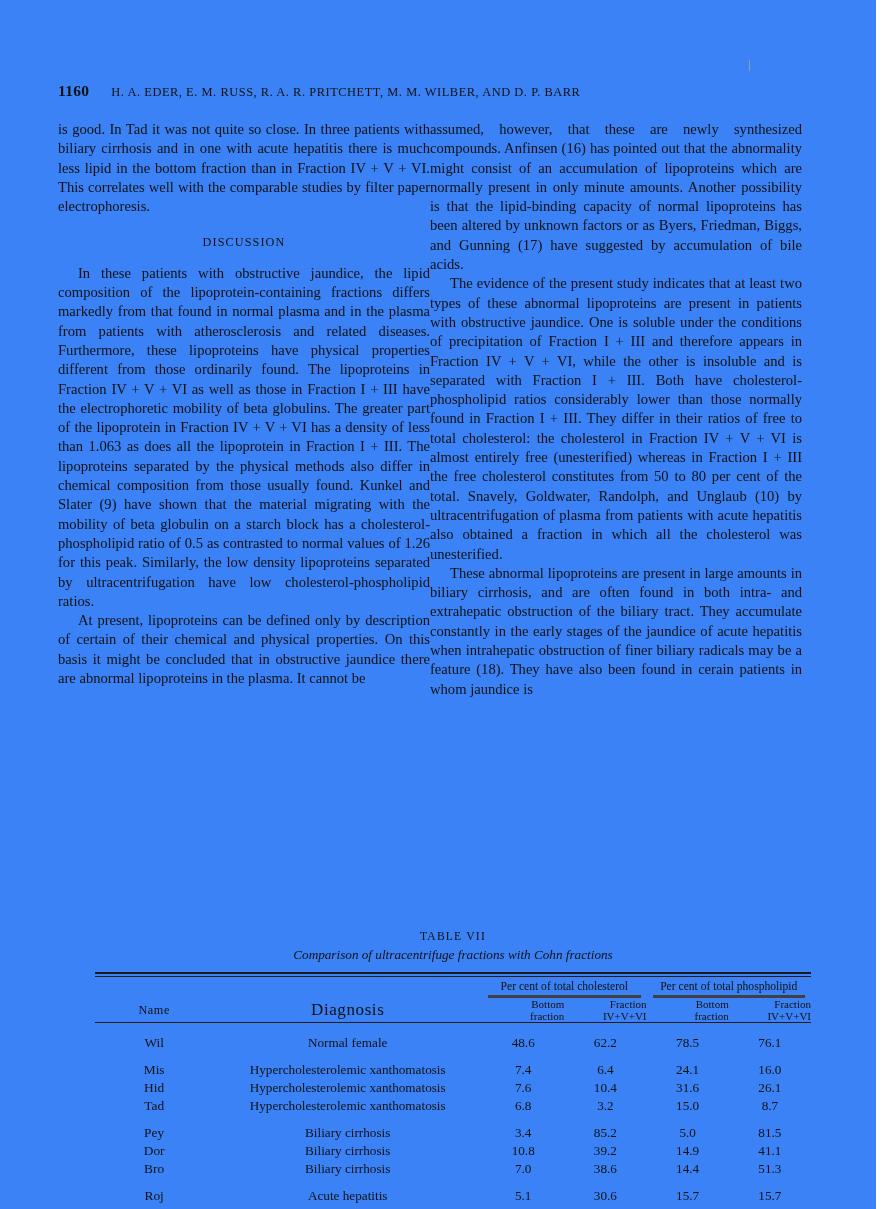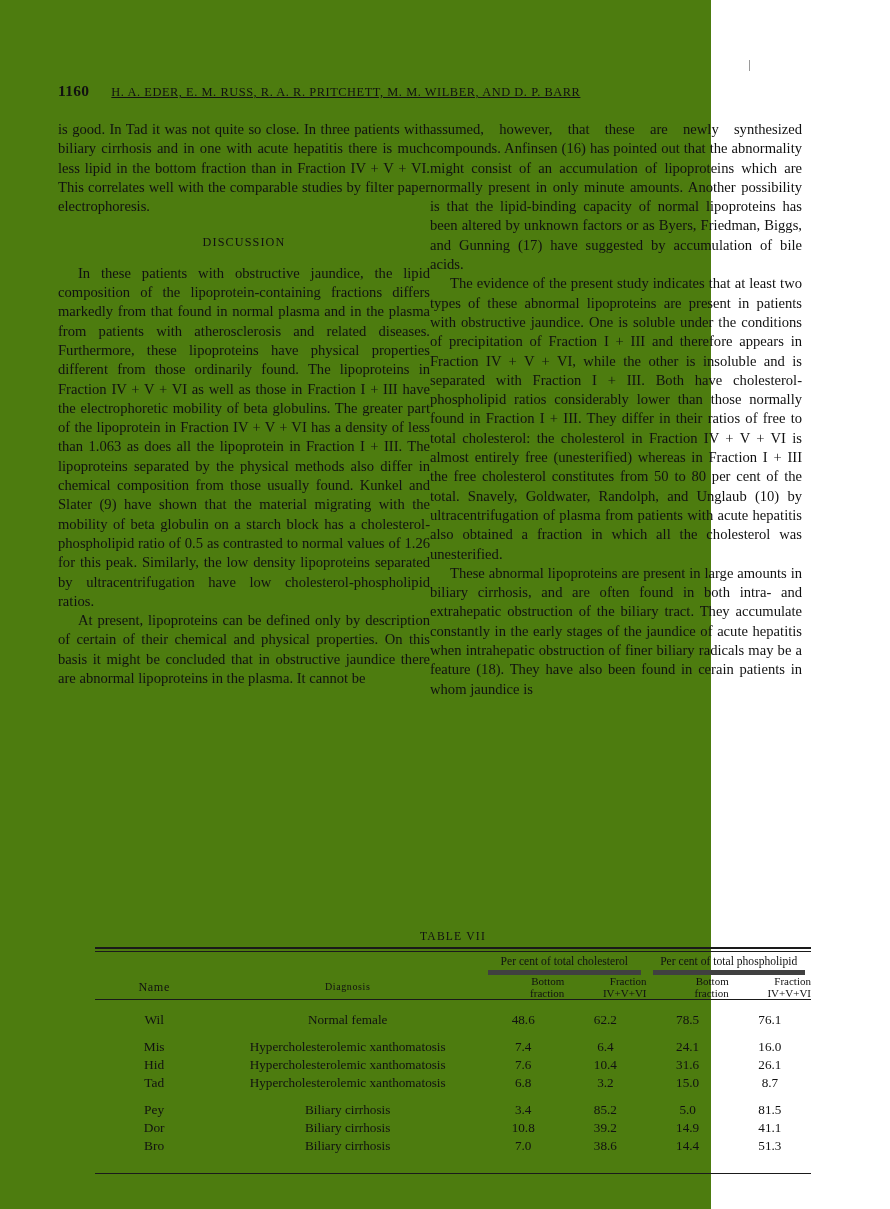--- a/index.html
+++ b/index.html
@@ -11,44 +11,43 @@
     height: 1209px;
     background: #ffffff;
     font-family: "Liberation Serif", serif;
     color: #111111;
     position: relative;
     overflow: hidden;
   }
   .page {
     position: absolute;
     left: 0; top: 0;
-    width: 711px;
+    width: 876px;
     height: 1209px;
-    background: #4d7c0f;
+    background: #3b82f6;
   }
   .header {
     position: absolute;
     left: 58px;
     top: 82px;
     width: 790px;
     display: flex;
     align-items: baseline;
   }
   .folio {
     font-size: 15.5px;
     font-weight: bold;
     letter-spacing: 0.3px;
     margin-right: 22px;
   }
   .running-head {
     font-size: 12.4px;
     letter-spacing: 0.55px;
     font-variant: small-caps;
     text-transform: uppercase;
-    text-decoration: underline;
   }
   .columns {
     position: absolute;
     left: 58px;
     top: 120px;
     width: 790px;
     display: flex;
   }
   .col {
     width: 372px;
@@ -115,21 +114,21 @@
     border-top: 1px solid #1a1a1a;
     height: 2px;
   }
   .grouphead th {
     font-size: 11.6px;
     text-align: center;
     padding: 3px 0 2px 0;
   }
   .grouphead th .ul {
     display: block;
-    border-bottom: 5px solid #404040;
+    border-bottom: 3px solid #404040;
     padding-bottom: 2px;
     margin: 0 6px;
   }
   .subhead th {
     font-size: 11px;
     text-align: right;
     line-height: 12px;
     padding: 2px 0 4px 0;
   }
   .subhead th .l1 { display: block; }
@@ -158,21 +157,21 @@
   }
   th.name-h {
     width: 118px;
     text-align: center;
     font-size: 12.2px;
     letter-spacing: 0.6px;
   }
   th.diag-h {
     width: 268px;
     text-align: center;
-    font-size: 10px;
+    font-size: 17px;
     letter-spacing: 0.6px;
   }
   .tick {
     position: absolute;
     left: 749px;
     top: 60px;
     width: 1px;
     height: 11px;
     background: #9a9a9a;
   }
@@ -201,20 +200,21 @@
     <div class="col">
       <p class="noindent">assumed, however, that these are newly synthesized compounds. Anfinsen (16) has pointed out that the abnormality might consist of an accumulation of lipoproteins which are normally present in only minute amounts. Another possibility is that the lipid-binding capacity of normal lipoproteins has been altered by unknown factors or as Byers, Friedman, Biggs, and Gunning (17) have suggested by accumulation of bile acids.</p>
       <p>The evidence of the present study indicates that at least two types of these abnormal lipoproteins are present in patients with obstructive jaundice. One is soluble under the conditions of precipitation of Fraction I + III and therefore appears in Fraction IV + V + VI, while the other is insoluble and is separated with Fraction I + III. Both have cholesterol-phospholipid ratios considerably lower than those normally found in Fraction I + III. They differ in their ratios of free to total cholesterol: the cholesterol in Fraction IV + V + VI is almost entirely free (unesterified) whereas in Fraction I + III the free cholesterol constitutes from 50 to 80 per cent of the total. Snavely, Goldwater, Randolph, and Unglaub (10) by ultracentrifugation of plasma from patients with acute hepatitis also obtained a fraction in which all the cholesterol was unesterified.</p>
       <p>These abnormal lipoproteins are present in large amounts in biliary cirrhosis, and are often found in both intra- and extrahepatic obstruction of the biliary tract. They accumulate constantly in the early stages of the jaundice of acute hepatitis when intrahepatic obstruction of finer biliary radicals may be a feature (18). They have also been found in cerain patients in whom jaundice is</p>
     </div>
 
   </div>
 
   <div class="table-wrap">
     <div class="table-label">Table VII</div>
+    <div class="table-caption">Comparison of ultracentrifuge fractions with Cohn fractions</div>
 
     <table class="data">
       <tbody>
         <tr class="rule-double-top2">
           <td colspan="6"></td>
         </tr>
         <tr class="rule-double-top">
           <td colspan="6"></td>
         </tr>
         <tr class="grouphead">
@@ -319,20 +319,28 @@
           <td class="num">7.0</td>
           <td class="num">38.6</td>
           <td class="num">14.4</td>
           <td class="num">51.3</td>
         </tr>
 
         <tr class="spacer">
             <td colspan="6"></td>
           </tr>
 
+        <tr class="datarow">
+          <td class="name">Roj</td>
+          <td class="diag">Acute hepatitis</td>
+          <td class="num">5.1</td>
+          <td class="num">30.6</td>
+          <td class="num">15.7</td>
+          <td class="num">15.7</td>
+        </tr>
 
         <tr class="spacer">
             <td colspan="6"></td>
           </tr>
         <tr class="thin-rule">
             <td colspan="6"></td>
           </tr>
       </tbody>
     </table>
   </div>

